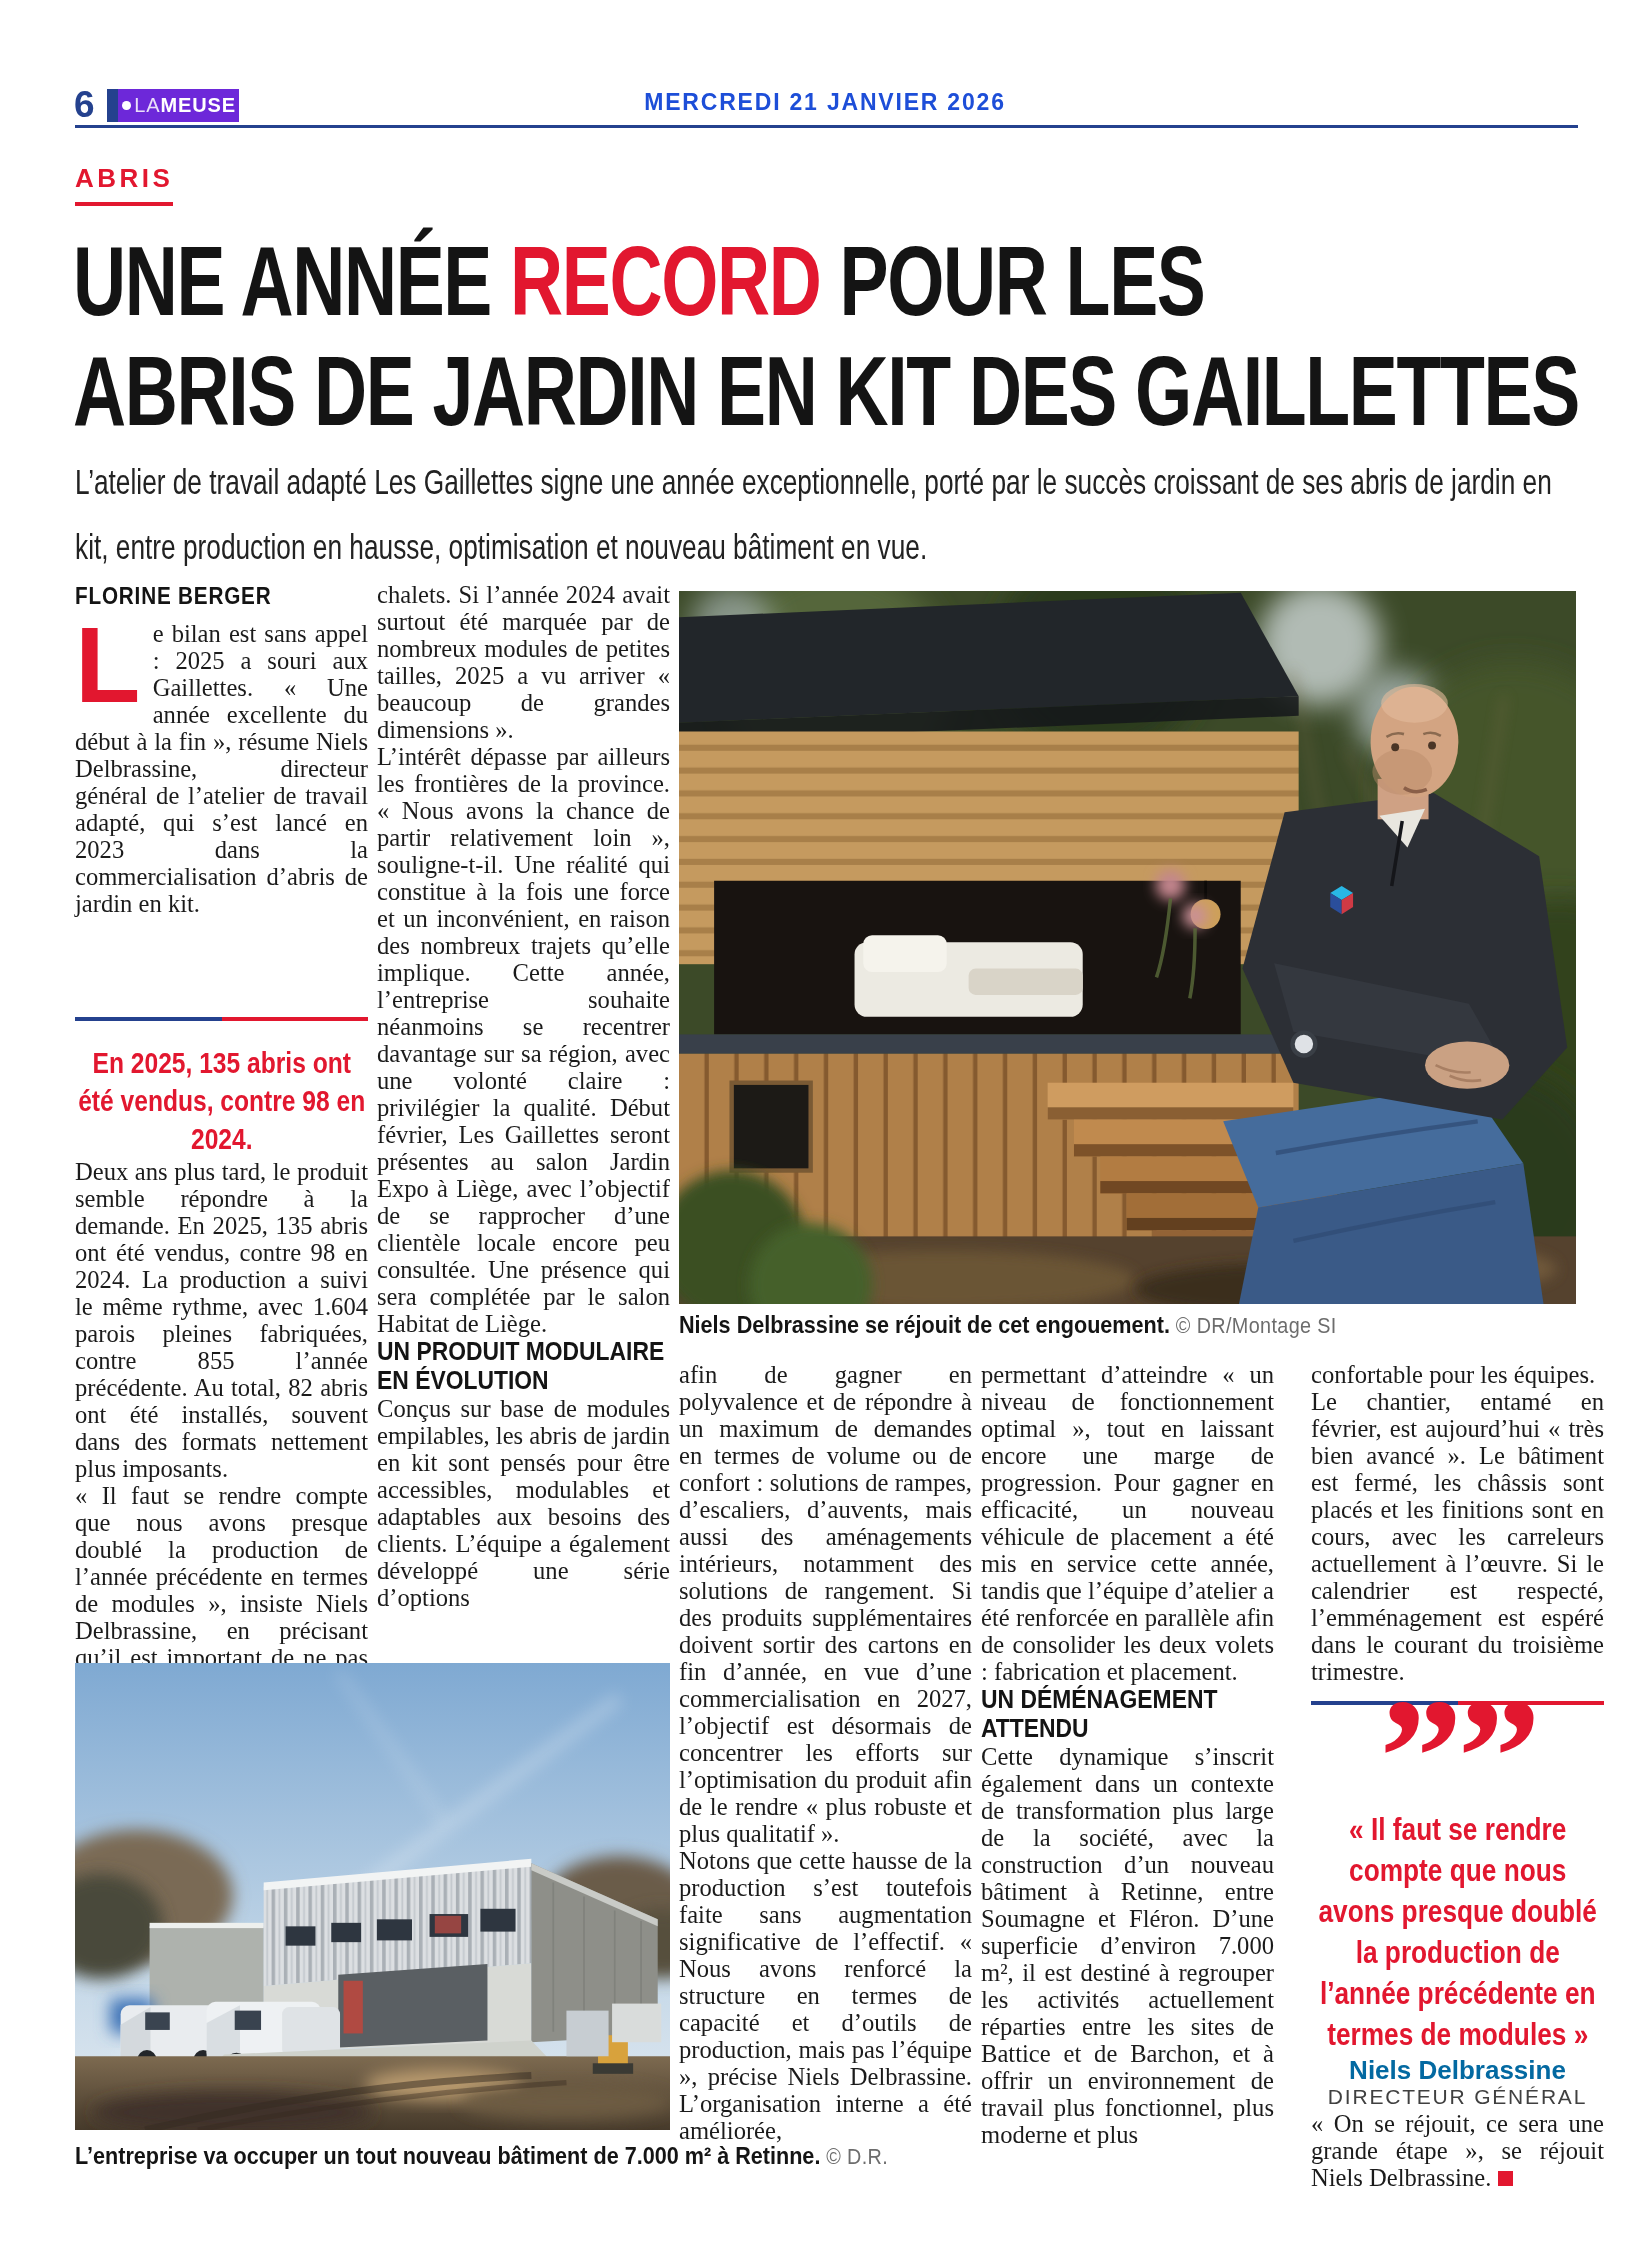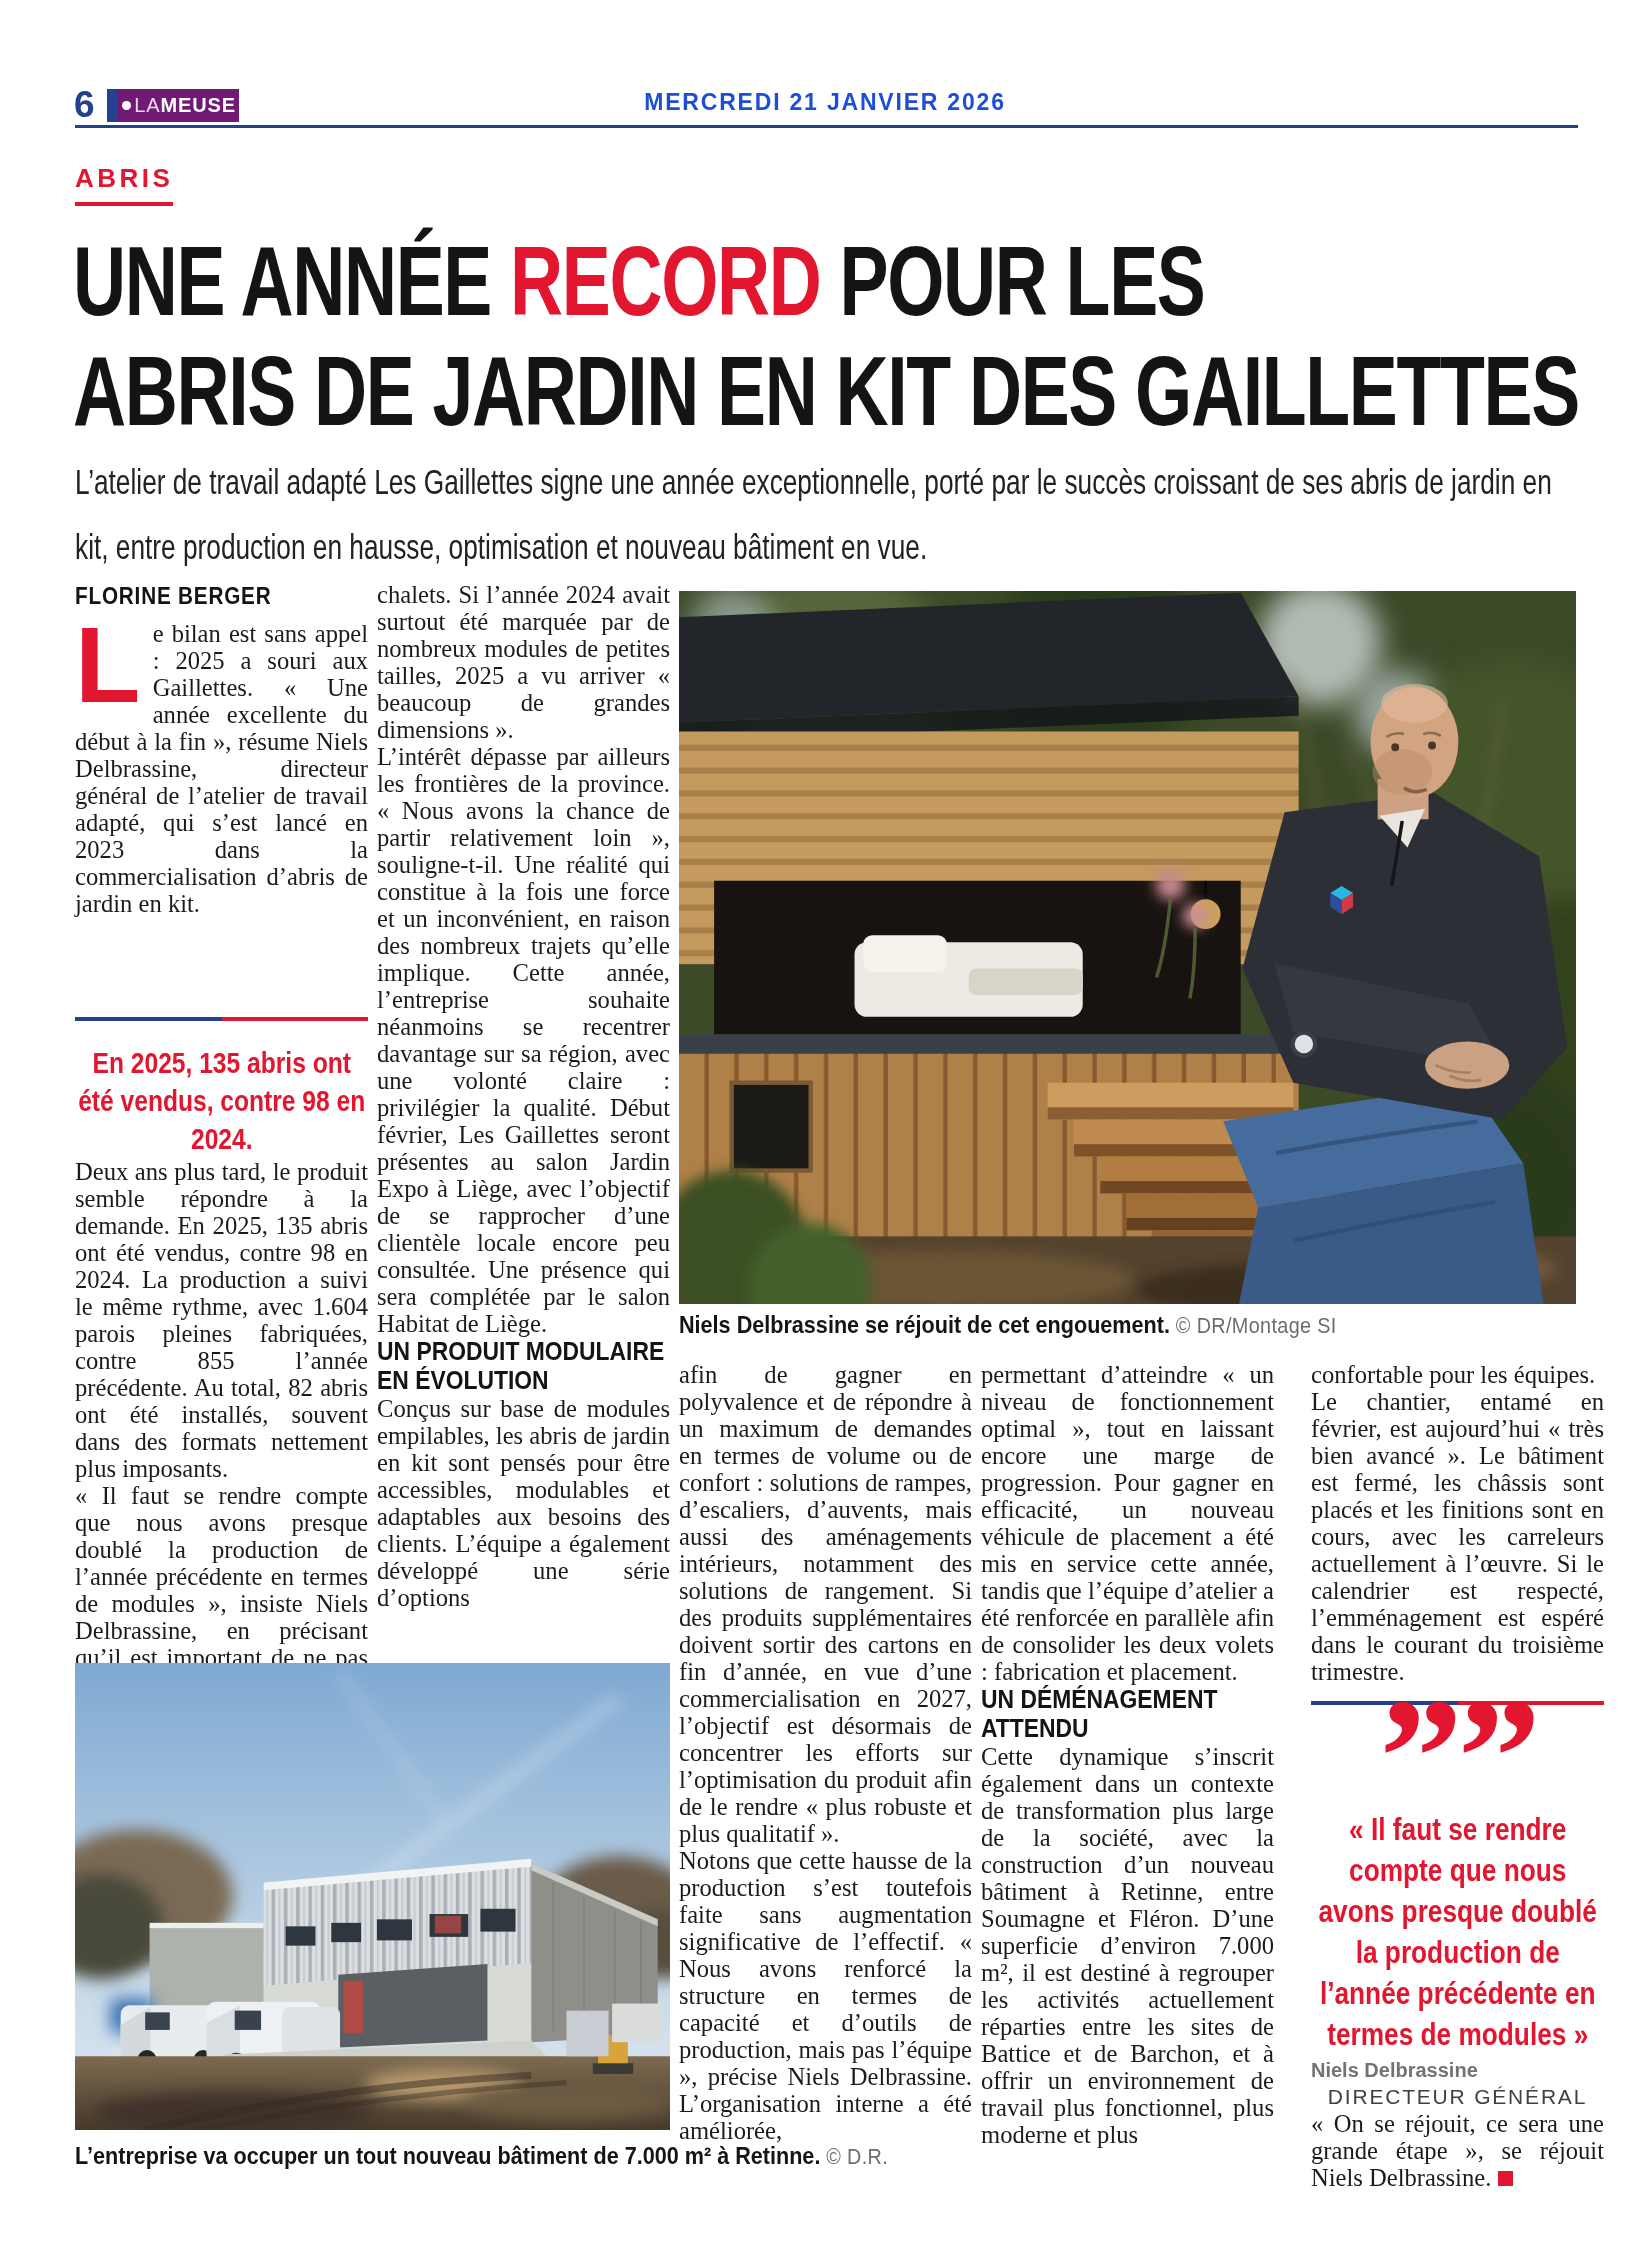--- a/index.html
+++ b/index.html
@@ -2,21 +2,21 @@
 <html lang="fr" style="font-size:14px"><head>
 <meta charset="utf-8">
 <style>
   html,body{margin:0;padding:0;background:#ffffff;}
   .page{position:relative;width:1650px;height:2247px;background:#ffffff;overflow:hidden;
         font-family:"Liberation Sans",sans-serif;color:#1b1b1b;}
   .abs{position:absolute;}
 
   
   .page-num{left:74px;top:84px;font-size:37px;font-weight:700;color:#24418e;}
-  .logo{left:107px;top:89px;width:132px;height:33px;display:flex;align-items:center;background:#701a75;text-align:right;}
+  .logo{left:107px;top:89px;width:132px;height:33px;display:flex;align-items:center;background:#6d28d9;text-align:right;}
   .logo-strip{width:10.5px;height:33px;background:#24418e;flex:0 0 auto;}
   .logo-dot{width:8.8px;height:8.8px;border-radius:50%;background:#ffffff;margin-left:4.4px;flex:0 0 auto;}
   .logo-text{color:#fff;font-size:20px;letter-spacing:0.9px;margin-left:3.5px;white-space:nowrap;}
   .logo-la{font-weight:400;opacity:.85;}
   .logo-meuse{font-weight:700;}
   .date-line{left:0;top:89px;width:1650px;text-align:center;color:#1d4ed8;
              font-size:23px;font-weight:700;letter-spacing:1.8px;}
   .header-rule{left:75px;top:125px;width:1503px;height:2.6px;background:#24418e;}
 
   
@@ -49,22 +49,22 @@
   .callout-text{font-family:"Liberation Sans",sans-serif;font-weight:700;font-size:30px;line-height:38px;
                 color:#e2172f;text-align:center;padding-top:23px;hyphens:none;}
   .after-callout{margin-top:51px;}
 
   
   .quote-box{margin-top:16px;}
   .quote-icon{font-family:"Liberation Serif",serif;font-weight:700;color:#e2172f;text-align:center;
               font-size:167px;line-height:105px;height:104px;letter-spacing:-5.3px;}
   .quote-text{font-family:"Liberation Sans",sans-serif;font-weight:700;font-size:32px;line-height:41px;
               color:#e2172f;text-align:center;hyphens:none;}
-  .quote-author{font-family:"Liberation Sans",sans-serif;font-weight:700;font-size:20px;line-height:30px;
-                color:#737373;text-align:left;margin-top:8.8px;hyphens:none;}
+  .quote-author{font-family:"Liberation Sans",sans-serif;font-weight:700;font-size:26px;line-height:30px;
+                color:#0369a1;text-align:center;margin-top:8.8px;hyphens:none;}
   .quote-role{font-family:"Liberation Sans",sans-serif;font-weight:400;font-size:21px;line-height:24.6px;
               letter-spacing:1.8px;color:#404040;text-align:center;margin-top:1.8px;hyphens:none;}
   .after-quote{margin-top:23px;}
   .end-marker{display:inline-block;width:15px;height:15px;background:#e2172f;margin-left:7px;vertical-align:baseline;}
 
   
   .photo{overflow:hidden;background:#38452a;}
   .photo svg{display:block;width:100%;height:100%;}
   .caption{font-family:"Liberation Sans",sans-serif;font-weight:700;font-size:24px;line-height:27px;color:#141414;
            width:112%;transform:scaleX(.9);transform-origin:0 0;white-space:nowrap;}

